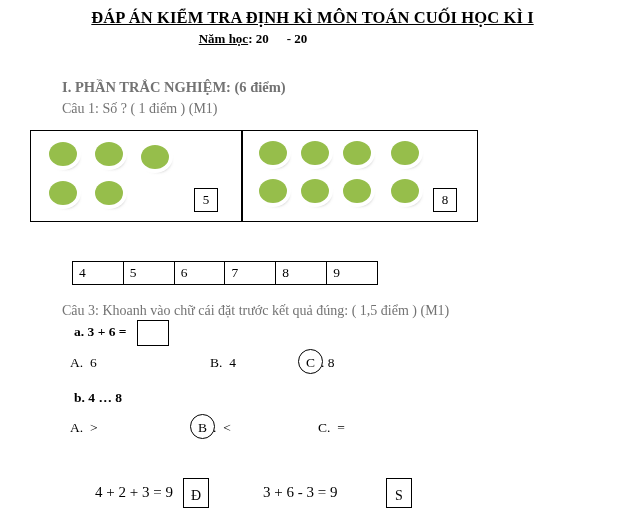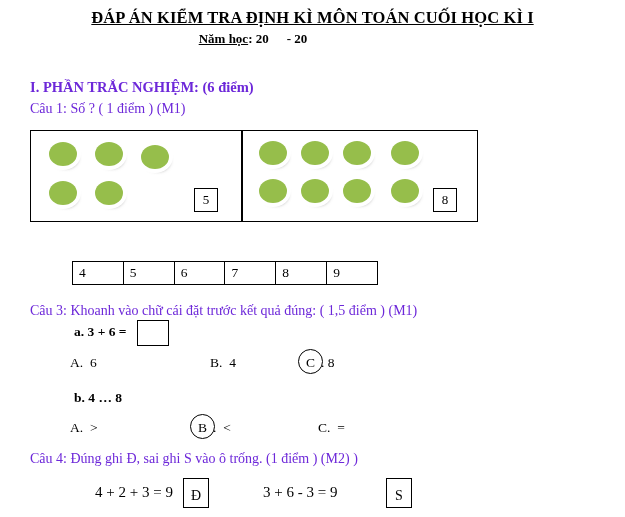--- a/index.html
+++ b/index.html
@@ -47,21 +47,22 @@
   .school-year .u {
     text-decoration: underline;
   }
   .sy-gap {
     display: inline-block;
     width: 18px;
   }
 
   
   .red {
-    color: #6d28d9;
+    color: #737373;
+    margin-left: 32px;
   }
   .section-head {
     position: absolute;
     left: 30px;
     top: 79px;
     font-size: 14.5px;
     font-weight: bold;
     white-space: nowrap;
   }
   .q1-line {
@@ -290,21 +291,20 @@
   <div class="choice" style="left:70px; top:420px;">
     <span>A</span><span>.</span>&nbsp;&nbsp;<span>&gt;</span>
   </div>
   <div class="choice" style="left:192px; top:420px;">
     <span class="circled"><span>B</span></span><span>.</span>&nbsp;&nbsp;<span>&lt;</span>
   </div>
   <div class="choice" style="left:318px; top:420px;">
     <span>C</span><span>.</span>&nbsp;&nbsp;<span>=</span>
   </div>
 
-  <div class="q4-line red">Câu 4: Đúng ghi Đ, sai ghi S vào ô trống.  (1 điểm ) (M2) )</div>
 
   <div class="q4-expr" style="left:88px;">4 + 2 + 3 = 9</div>
   <div class="q4-box" style="left:183px;">Đ</div>
 
   <div class="q4-expr" style="left:256px;text-align:center;">3  +  6  -  3 = 9</div>
   <div class="q4-box" style="left:386px;">S</div>
 
 </div>
 
 </body></html>

